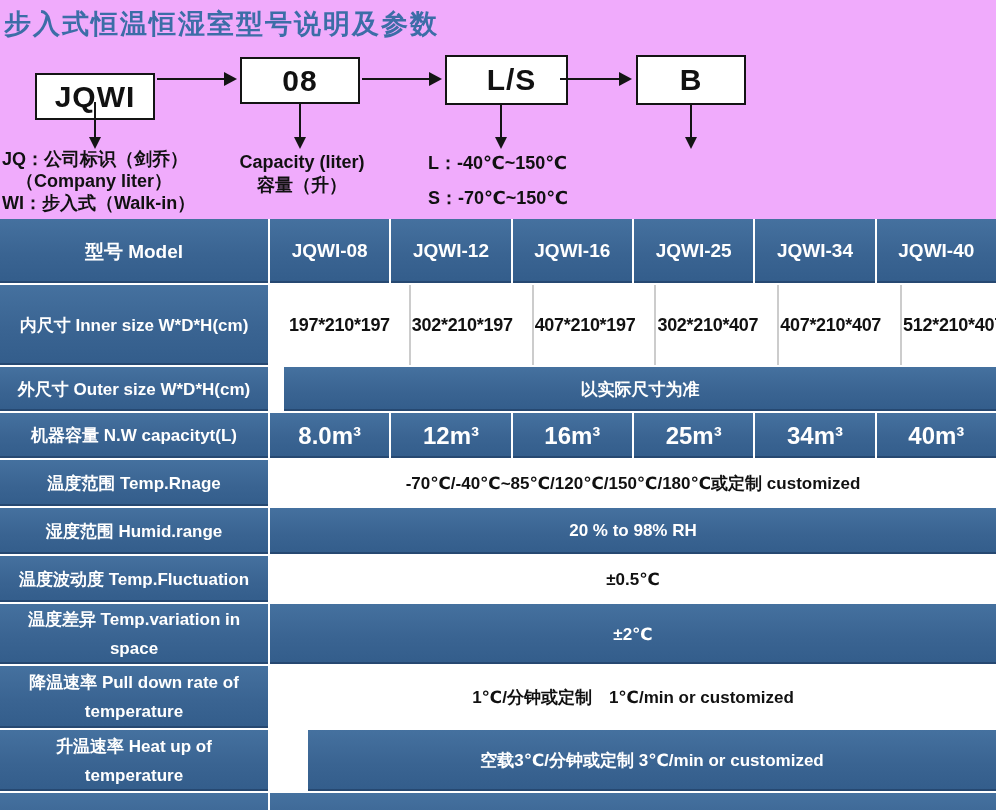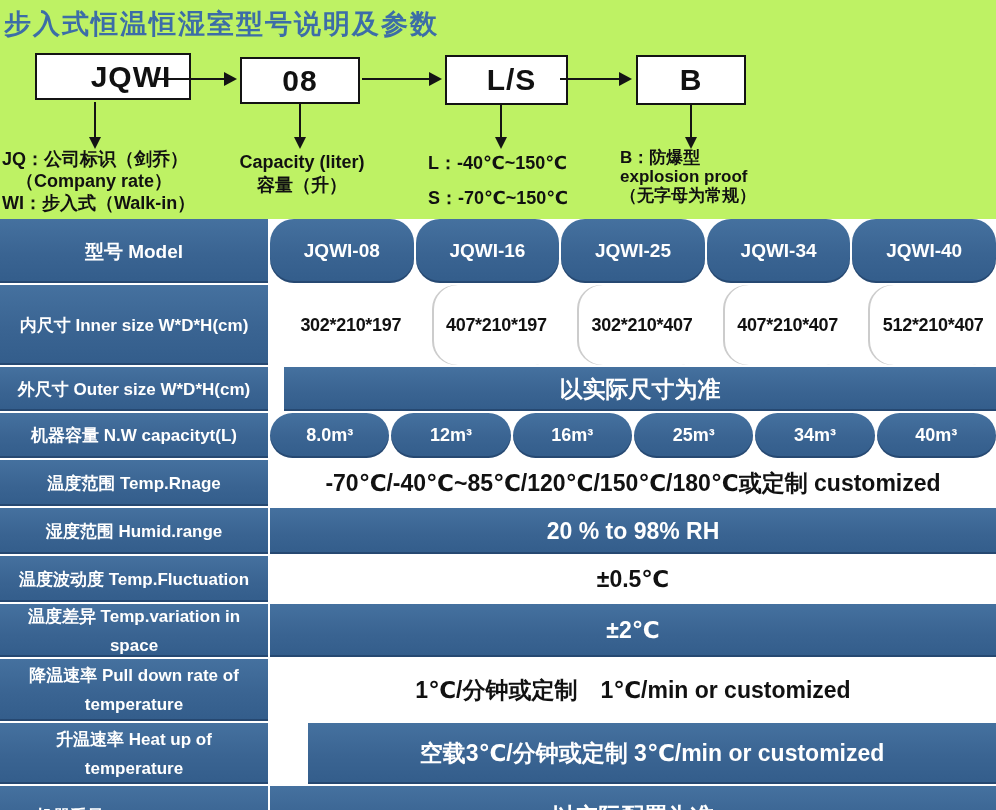--- a/index.html
+++ b/index.html
@@ -1,28 +1,28 @@
 <!DOCTYPE html>
 <html><head>
 <meta charset="utf-8">
 <style>
   html,body { margin:0; padding:0; background:#ffffff; }
   body { width:996px; height:810px; overflow:hidden;
          font-family:"Liberation Sans","DejaVu Sans",sans-serif; }
-  .page { position:relative; width:996px; height:810px; background:#bef264; }
+  .page { position:relative; width:996px; height:810px; background:#f0abfc; }
 
   
   .page-title { position:absolute; left:4px; top:6px; font-size:27px; font-weight:bold;
                 color:#3c6da7; letter-spacing:2px; white-space:nowrap; }
 
   
   .dbox { position:absolute; border:2px solid #141414; background:#fff; color:#111;
           display:flex; align-items:center; justify-content:center;
           font-weight:bold; font-size:30px; letter-spacing:1px; }
-  .box-jqwi { left:35px;  top:53px; width:116px; height:43px;padding-left:36px; }
+  .box-jqwi { left:35px;  top:73px; width:116px; height:43px; }
   .box-08   { left:240px; top:57px; width:116px; height:43px; }
   .box-ls   { left:445px; top:55px; width:109px; height:46px;padding-left:10px; }
   .box-b    { left:636px; top:55px; width:106px; height:46px; }
 
   .harrow { position:absolute; top:78px; height:2px; background:#141414; }
   .harrow::after { content:""; position:absolute; right:-12px; top:-6px;
                    border-left:13px solid #141414;
                    border-top:7px solid transparent; border-bottom:7px solid transparent; }
   .ha-1 { left:157px; width:68px; }
   .ha-2 { left:362px; width:68px; }
@@ -48,35 +48,35 @@
   
   .spec-table { position:absolute; left:0; top:219px; width:996px; height:591px;
                 display:flex; flex-direction:column; gap:2px; overflow:hidden; background:#fff; }
   .t-row { display:flex; gap:2px; flex:none; }
   .cell { display:flex; align-items:center; justify-content:center; text-align:center;
           font-weight:bold; box-sizing:border-box; padding:2px 6px; }
   .blue { background:linear-gradient(180deg,#45719f 0%,#3a6492 55%,#335d8b 100%);
           color:#fff; box-shadow:inset 0 -2px 0 rgba(15,35,65,0.35); }
   .white { background:#fff; color:#111; }
   .lab  { width:268px; flex:none; font-size:17px; line-height:29px; }
-  .dcol { flex:1;border-radius:24px; }
-  .span-val { flex:1; font-size:23px; }
+  .dcol { flex:1; }
+  .span-val { flex:1; font-size:17px; }
   .hdr  { font-size:19px; }
   .num  { font-size:18px; letter-spacing:-0.3px; padding:2px 1px; }
-  .cap  { font-size:18px; }
+  .cap  { font-size:24px; }
   .white.num + .white.num { box-shadow:-2px 0 0 #cccccc; }
 
   .r-header { height:64px; }
   .r-inner  { height:80px;gap:20px; }
   .r-outer  { height:44px;gap:16px; }
   .r-cap    { height:45px; }
   .r-trange { height:46px; }
   .r-humid  { height:46px; }
   .r-fluct  { height:46px; }
-  .r-vari   { height:53px; }
+  .r-vari   { height:60px; }
   .r-pull   { height:62px; }
   .r-heat   { height:61px;gap:40px; }
   .r-weight { height:60px; }
 </style>
 </head>
 <body>
 
 <div class="page">
 
   <div class="page-title">步入式恒温恒湿室型号说明及参数</div>
@@ -89,50 +89,47 @@
   <div class="harrow ha-1"></div>
   <div class="harrow ha-2"></div>
   <div class="harrow ha-3"></div>
   <div class="varrow va-1"></div>
   <div class="varrow va-2"></div>
   <div class="varrow va-3"></div>
   <div class="varrow va-4"></div>
 
   <div class="dnote note-jqwi">
     <div class="l1">JQ：公司标识（剑乔）</div>
-    <div class="l2">（Company rate）</div>
+    <div class="l2">（Company liter）</div>
     <div class="l3">WI：步入式（Walk-in）</div>
   </div>
   <div class="dnote note-cap">
     <div>Capacity (liter)</div>
     <div>容量（升）</div>
   </div>
   <div class="dnote note-ls">
     <div class="l1">L：-40℃~150℃</div>
     <div class="l2">S：-70℃~150℃</div>
   </div>
-  <div class="dnote note-b">
-    <div>B：防爆型</div>
-    <div>explosion proof</div>
-    <div>（无字母为常规）</div>
-  </div>
 
   <div class="spec-table">
 
     <div class="t-row r-header">
       <div class="cell blue lab hdr">型号 Model</div>
       <div class="cell blue dcol hdr">JQWI-08</div>
+      <div class="cell blue dcol hdr">JQWI-12</div>
       <div class="cell blue dcol hdr">JQWI-16</div>
       <div class="cell blue dcol hdr">JQWI-25</div>
       <div class="cell blue dcol hdr">JQWI-34</div>
       <div class="cell blue dcol hdr">JQWI-40</div>
     </div>
 
     <div class="t-row r-inner">
       <div class="cell blue lab">内尺寸 Inner size W*D*H(cm)</div>
+      <div class="cell white dcol num">197*210*197</div>
       <div class="cell white dcol num">302*210*197</div>
       <div class="cell white dcol num">407*210*197</div>
       <div class="cell white dcol num">302*210*407</div>
       <div class="cell white dcol num">407*210*407</div>
       <div class="cell white dcol num">512*210*407</div>
     </div>
 
     <div class="t-row r-outer">
       <div class="cell blue lab">外尺寸 Outer size W*D*H(cm)</div>
       <div class="cell blue span-val">以实际尺寸为准</div>

